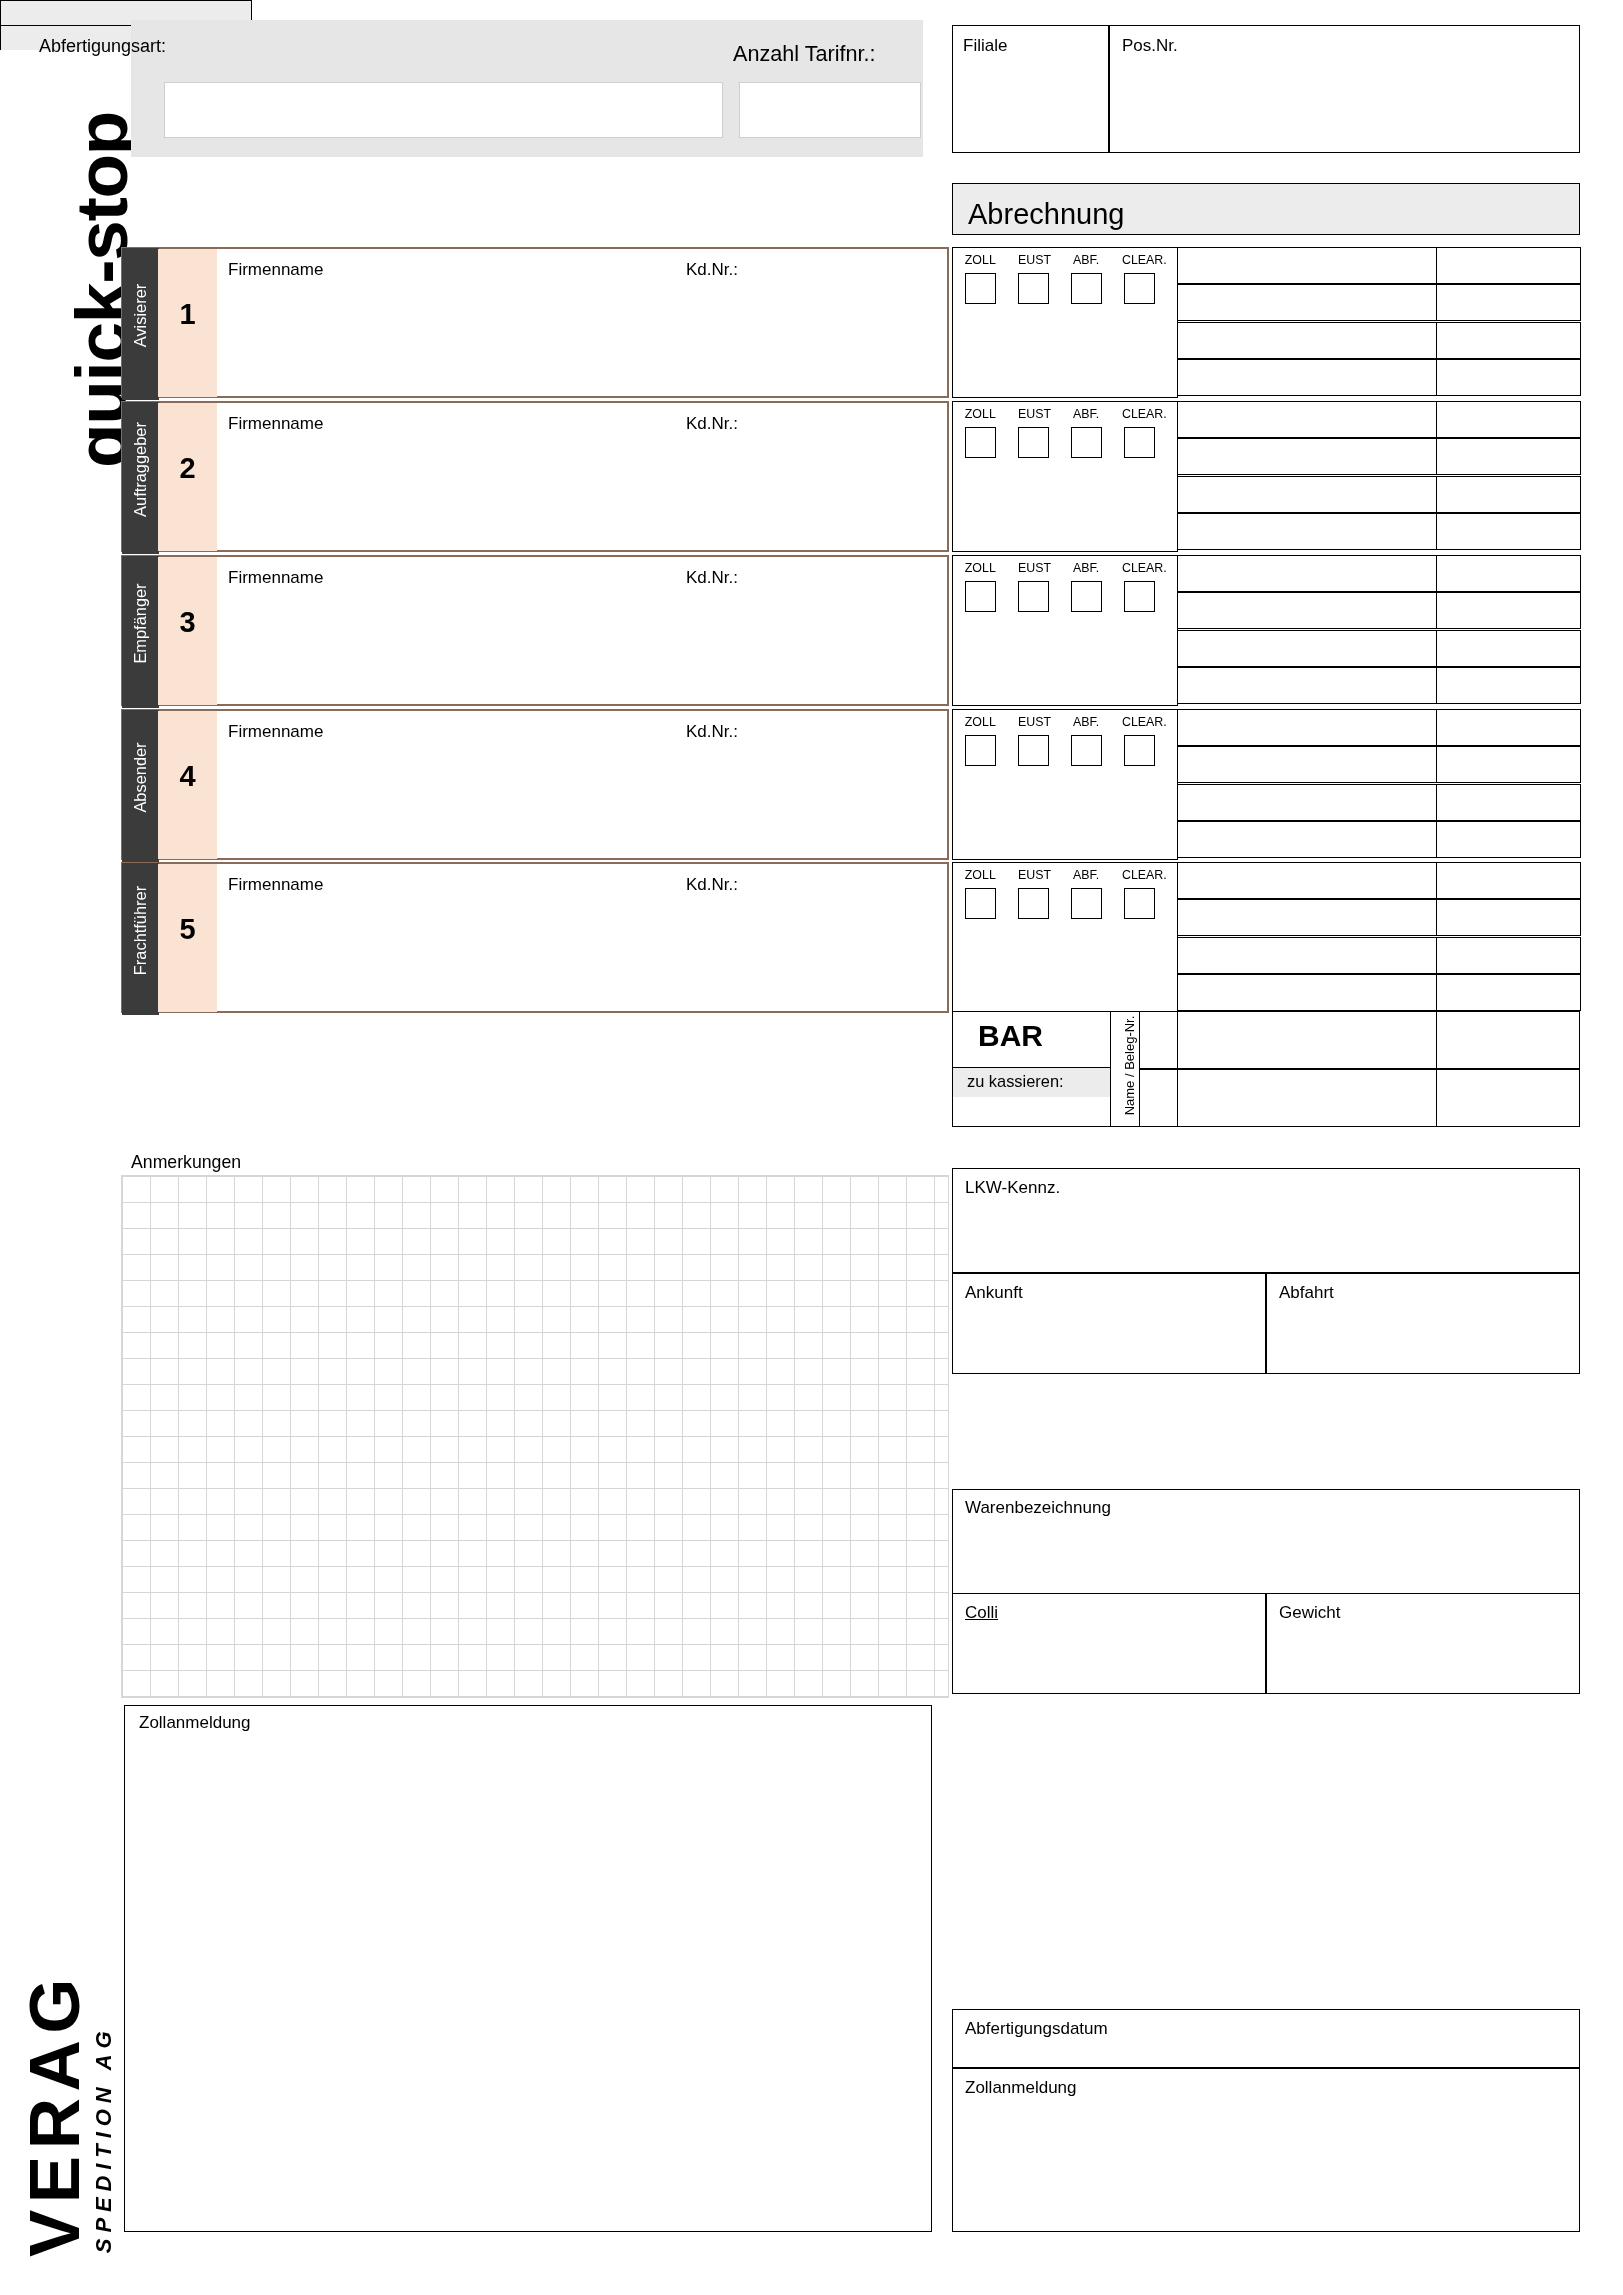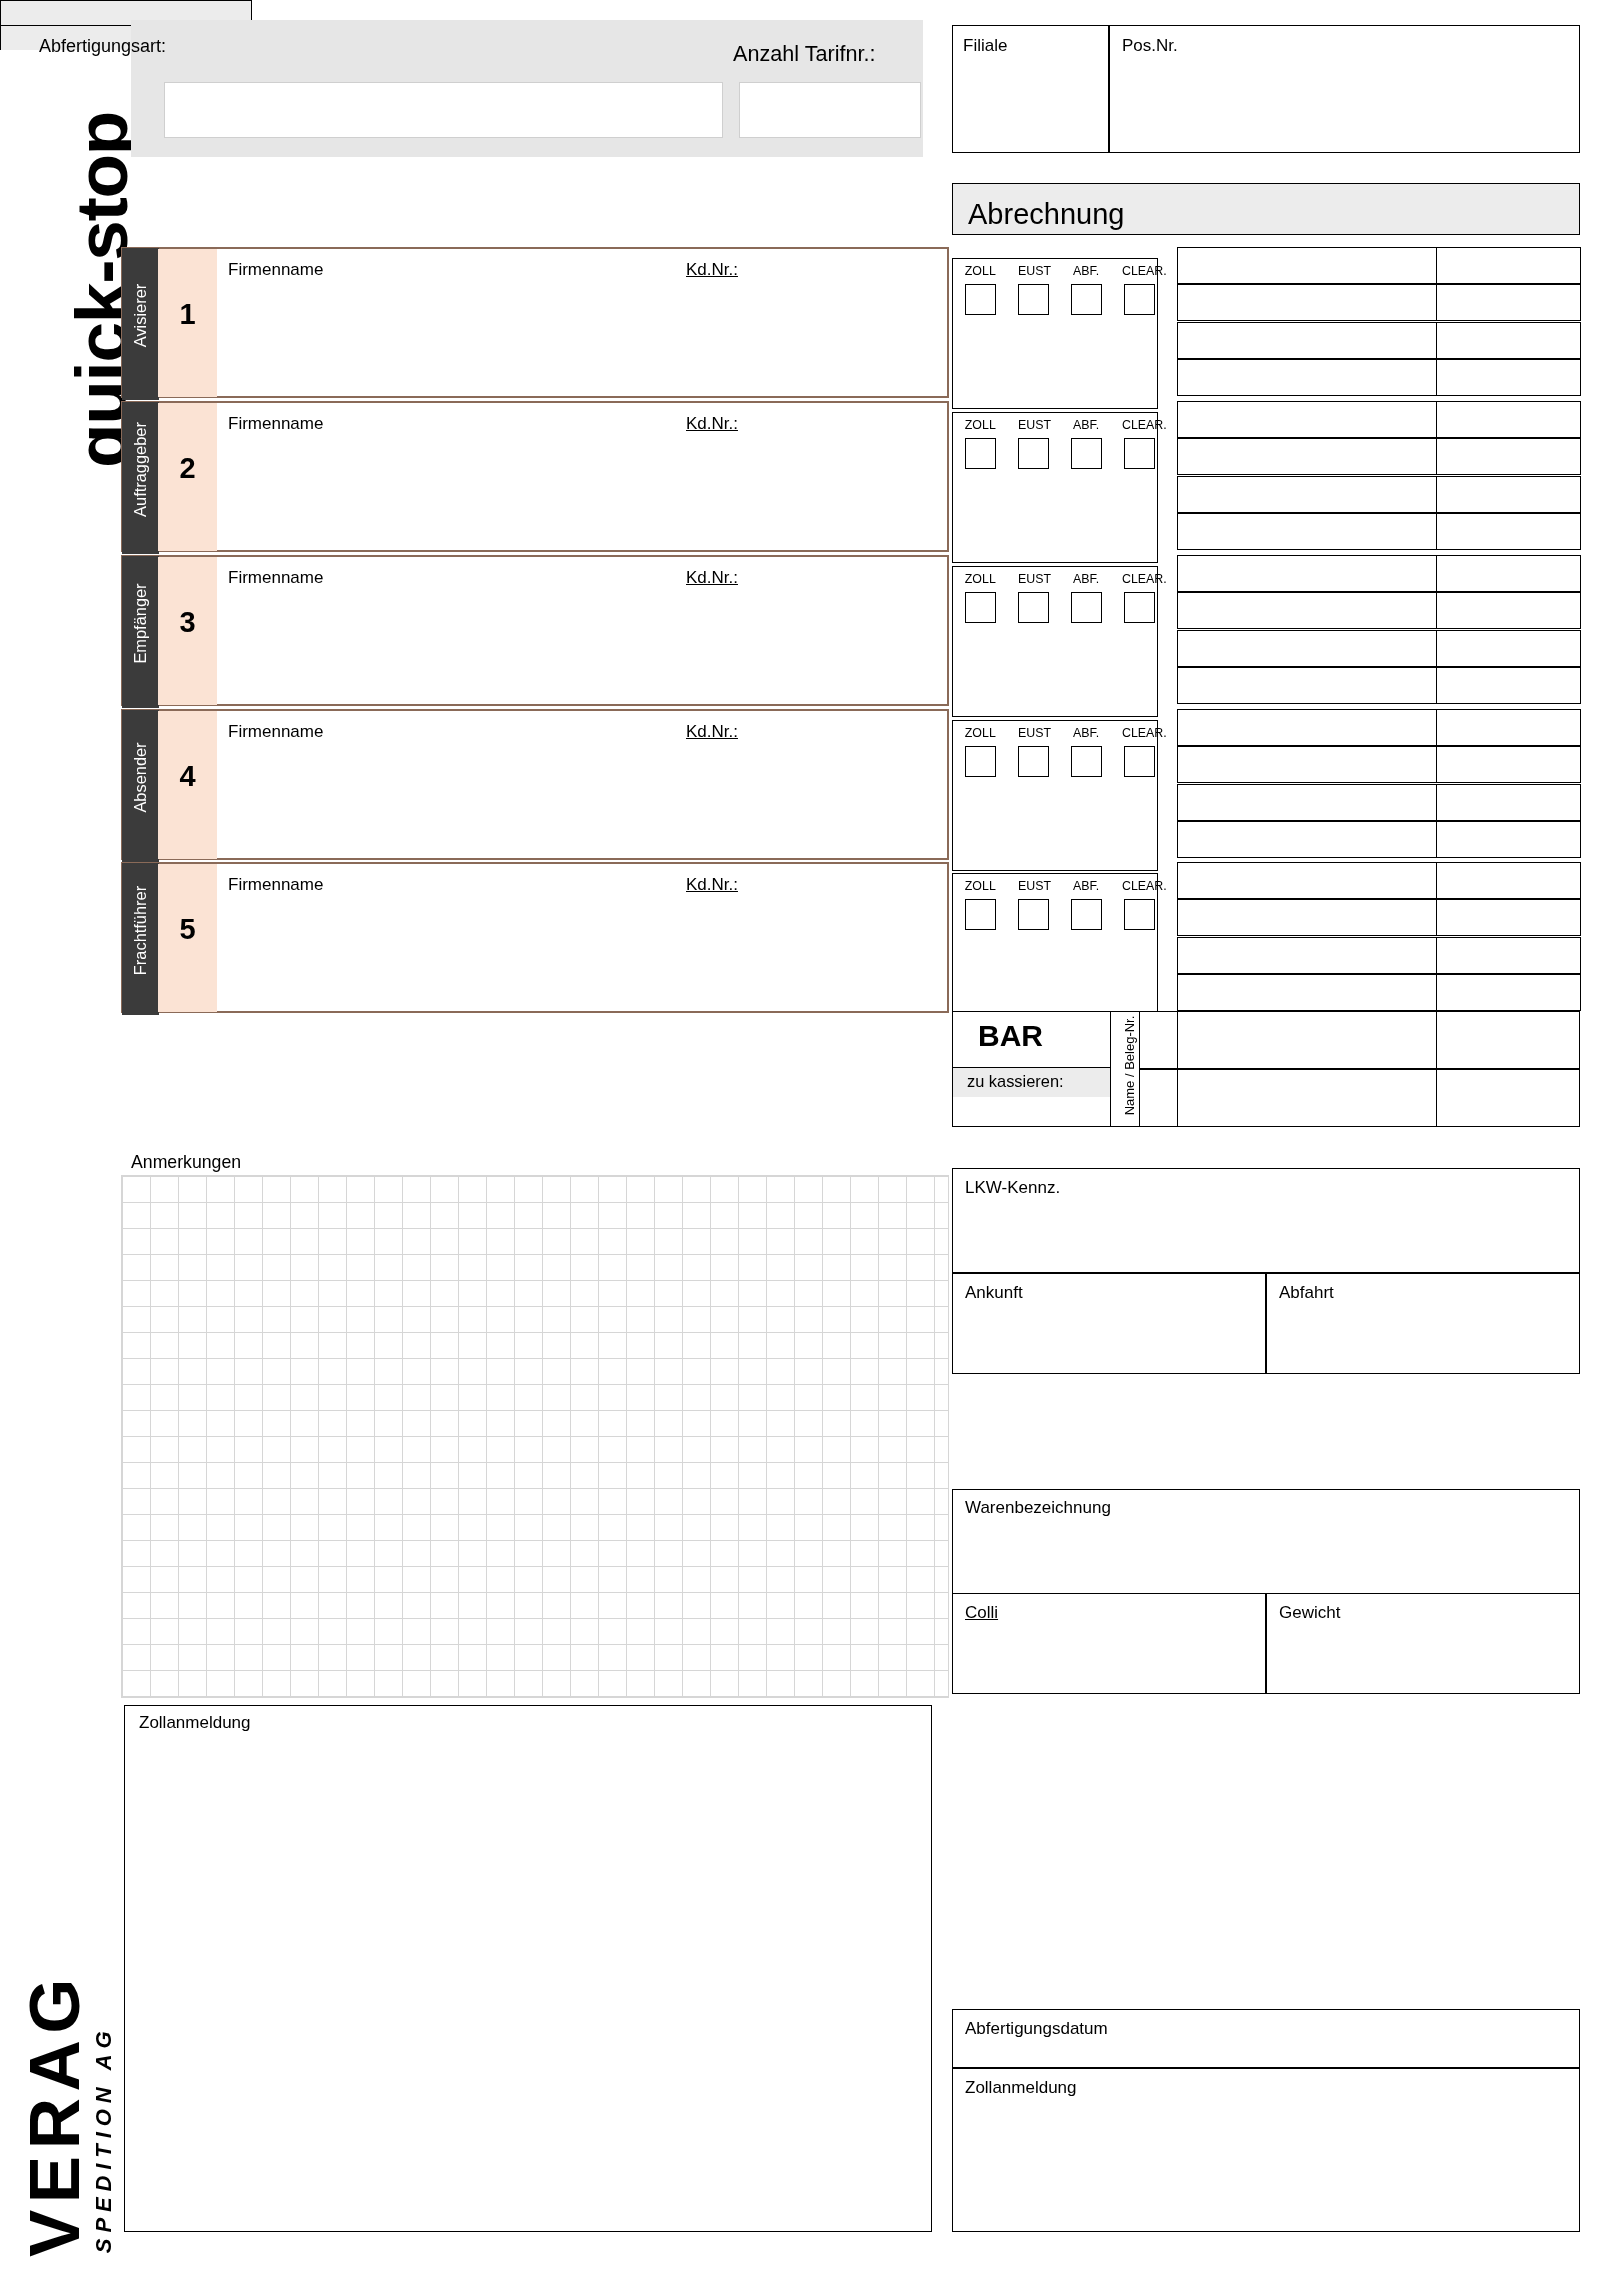--- a/index.html
+++ b/index.html
@@ -109,24 +109,24 @@
   }
   .party .numcol {
     position:absolute; left:35px; top:0; width:59px; height:148px;
     background:#fbe3d4;
   }
   .party .num {
     position:absolute; left:0; top:49px; width:59px; text-align:center;
     font-size:29px; font-weight:bold;
   }
   .party .firma { position:absolute; left:105px; top:10.5px; font-size:17px; }
-  .party .kdnr { position:absolute; left:563px; top:10.5px; font-size:17px;text-decoration:underline; }
-
-  
-  .chkblock { position:absolute; left:952px; width:206px; height:151px; border:1.3px solid #000; background:#fff;margin-top:11px; }
+  .party .kdnr { position:absolute; left:563px; top:10.5px; font-size:17px; }
+
+  
+  .chkblock { position:absolute; left:952px; width:226px; height:151px; border:1.3px solid #000; background:#fff; }
   .chkblock .cap { position:absolute; top:5.2px; font-size:12.4px; }
   .chkblock .cb { position:absolute; top:25px; width:31px; height:31px; border:1.3px solid #000; background:#fff; }
 
   .leist-grid { position:absolute; left:1177px; width:404px; height:151px; }
   .leist-grid .row { position:absolute; left:0; width:404px; height:37px; border:1.3px solid #000; }
   .leist-grid .row .split { position:absolute; left:258px; top:-1.3px; width:1.3px; height:37px; background:#000; }
 
   
   #bar-box { left:952px; top:1011px; width:226px; height:116px; }
   #bar-title { position:absolute; left:978px; top:1019px; font-size:30px; font-weight:bold; }

